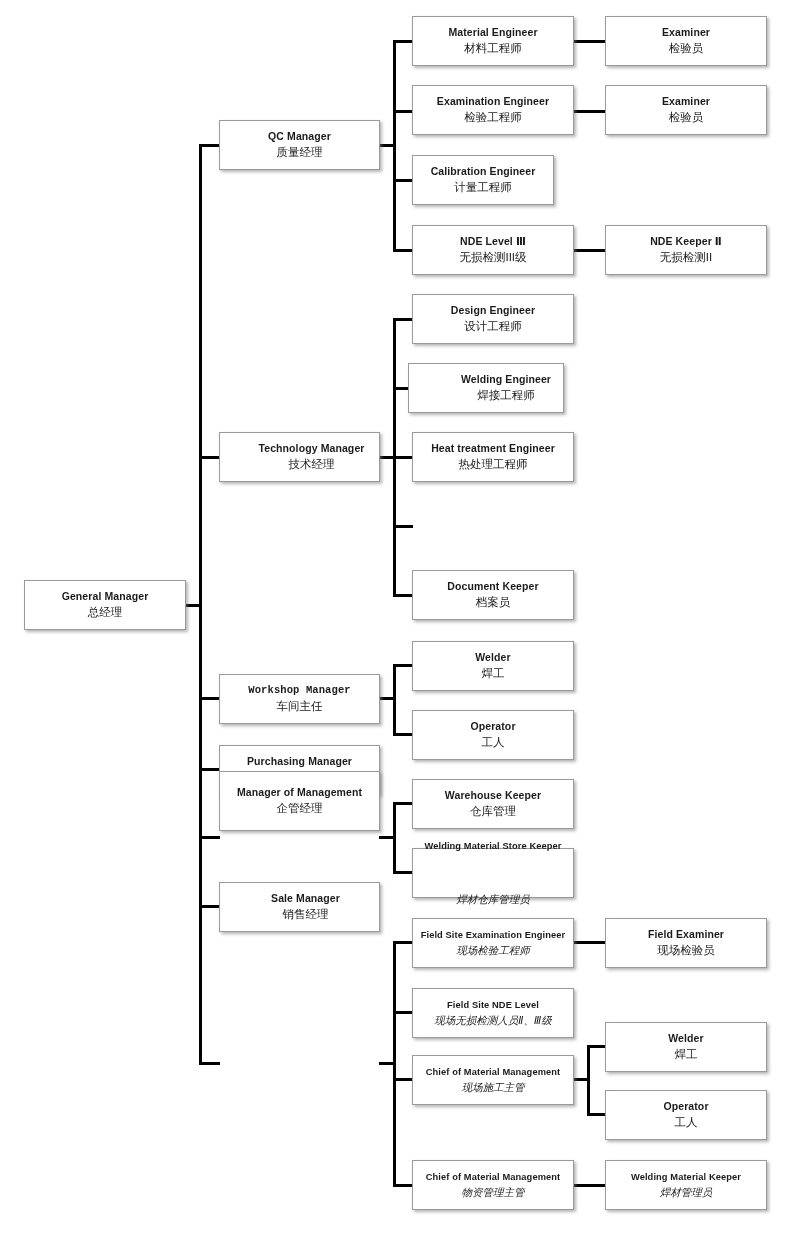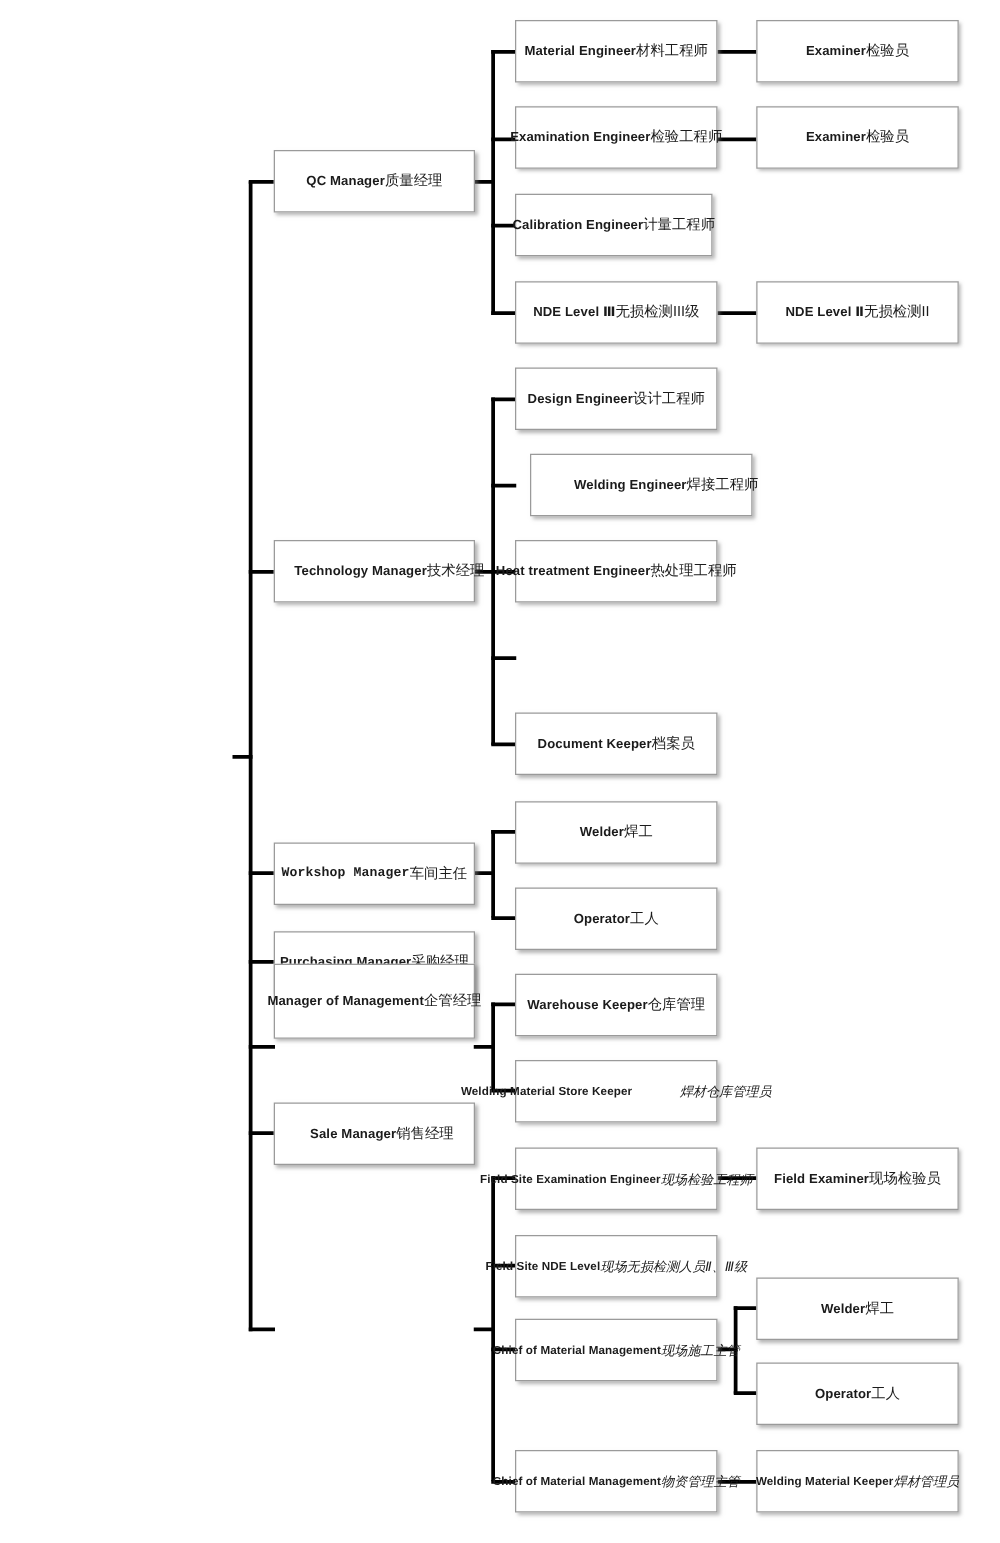--- a/index.html
+++ b/index.html
@@ -18,21 +18,21 @@
     background: #ffffff;
     overflow: hidden;
   }
   .node {
     position: absolute;
     box-sizing: border-box;
     background: #ffffff;
     border: 1px solid #9a9a9a;
     box-shadow: 2px 2px 3px rgba(120,120,120,0.55);
     display: flex;
-    flex-direction: row;
+    flex-direction: column;
     align-items: center;
     justify-content: center;
     text-align: center;
     padding: 2px 4px;
     line-height: 1.35;
   }
   .node .en {
     font-size: 10.5px;
     font-weight: bold;
     color: #1b1b1b;
@@ -108,20 +108,24 @@
   <div class="edge h" style="left:393px; top:1078px; width:20px;"></div>
   <div class="edge h" style="left:393px; top:1184px; width:20px;"></div>
 
   <div class="edge h" style="left:573px; top:941px; width:33px;"></div>
   <div class="edge h" style="left:573px; top:1078px; width:17px;"></div>
   <div class="edge v" style="left:587px; top:1045px; height:70px;"></div>
   <div class="edge h" style="left:587px; top:1045px; width:20px;"></div>
   <div class="edge h" style="left:587px; top:1113px; width:20px;"></div>
   <div class="edge h" style="left:573px; top:1184px; width:33px;"></div>
 
+  <div class="node" style="left:24px; top:580px; width:162px; height:50px;">
+    <span class="en">General Manager</span>
+    <span class="zh">总经理</span>
+  </div>
 
   <div class="node" style="left:219px; top:120px; width:161px; height:50px;">
     <span class="en">QC Manager</span>
     <span class="zh">质量经理</span>
   </div>
 
   <div class="node" style="left:219px; top:432px; width:161px; height:50px;padding-left:28px;">
     <span class="en">Technology Manager</span>
     <span class="zh">技术经理</span>
   </div>
@@ -150,51 +154,51 @@
   <div class="node" style="left:412px; top:16px; width:162px; height:50px;">
     <span class="en">Material Engineer</span>
     <span class="zh">材料工程师</span>
   </div>
 
   <div class="node" style="left:412px; top:85px; width:162px; height:50px;">
     <span class="en">Examination Engineer</span>
     <span class="zh">检验工程师</span>
   </div>
 
-  <div class="node" style="left:412px; top:155px; width:158px; height:50px;">
+  <div class="node" style="left:412px; top:155px; width:142px; height:50px;">
     <span class="en">Calibration Engineer</span>
     <span class="zh">计量工程师</span>
   </div>
 
   <div class="node" style="left:412px; top:225px; width:162px; height:50px;">
     <span class="en">NDE Level Ⅲ</span>
     <span class="zh">无损检测III级</span>
   </div>
 
   <div class="node" style="left:605px; top:16px; width:162px; height:50px;">
     <span class="en">Examiner</span>
     <span class="zh">检验员</span>
   </div>
 
   <div class="node" style="left:605px; top:85px; width:162px; height:50px;">
     <span class="en">Examiner</span>
     <span class="zh">检验员</span>
   </div>
 
   <div class="node" style="left:605px; top:225px; width:162px; height:50px;">
-    <span class="en">NDE Level Ⅱ</span>
+    <span class="en">NDE Keeper Ⅱ</span>
     <span class="zh">无损检测II</span>
   </div>
 
   <div class="node" style="left:412px; top:294px; width:162px; height:50px;">
     <span class="en">Design Engineer</span>
     <span class="zh">设计工程师</span>
   </div>
 
-  <div class="node" style="left:424px; top:363px; width:178px; height:50px;padding-left:44px;">
+  <div class="node" style="left:408px; top:363px; width:156px; height:50px;padding-left:44px;">
     <span class="en">Welding Engineer</span>
     <span class="zh">焊接工程师</span>
   </div>
 
   <div class="node" style="left:412px; top:432px; width:162px; height:50px;">
     <span class="en">Heat treatment Engineer</span>
     <span class="zh">热处理工程师</span>
   </div>
 
 

